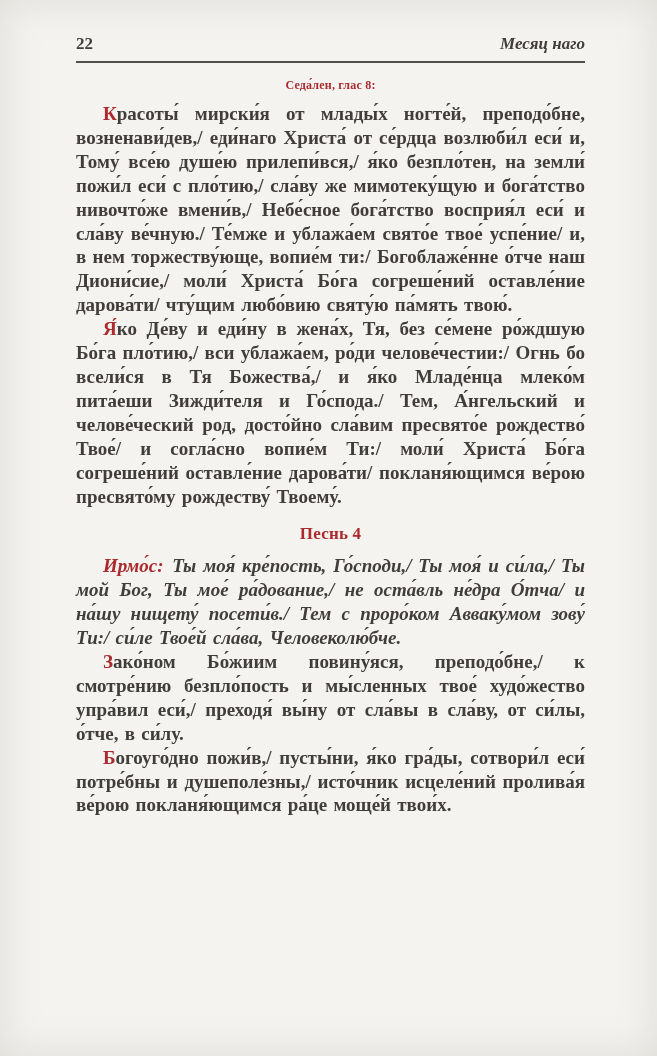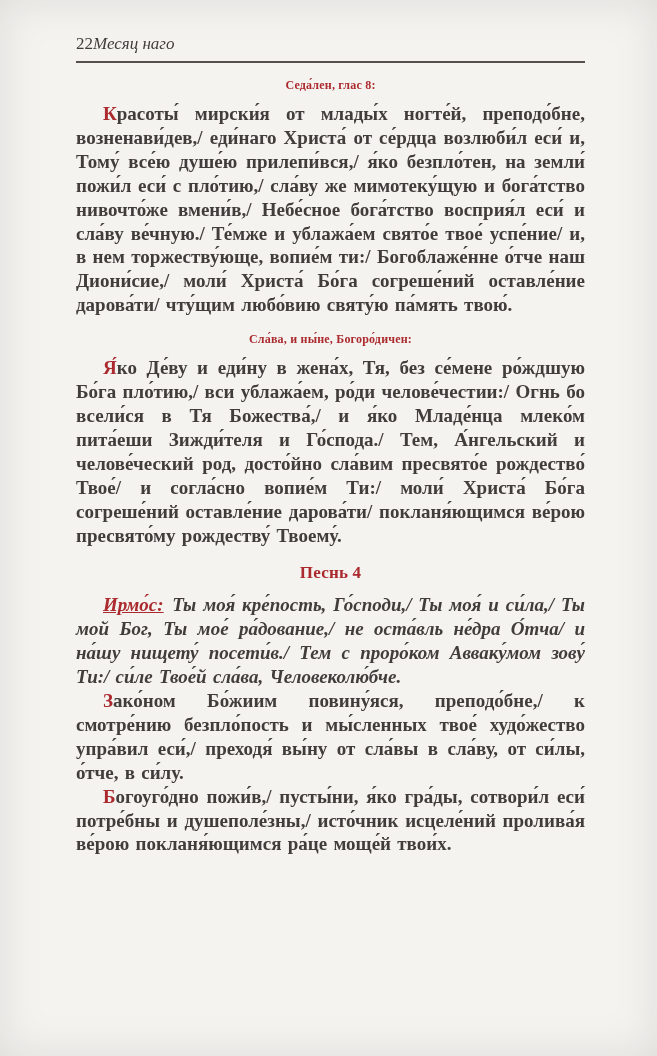--- a/index.html
+++ b/index.html
@@ -7,59 +7,58 @@
     width:657px; height:1056px;
     background:#f4f3f0;
     font-family:"Liberation Serif", serif;
     color:#413d3b;
     overflow:hidden;
     box-shadow: inset 0 0 40px rgba(120,115,108,0.18);
   }
   .page { box-sizing:border-box; width:657px; padding:34px 72px 0 76px; }
 
   .header {
-    display:flex; align-items:baseline;
-    font-size:17px; font-weight:normal;
+    display:flex; justify-content:space-between; align-items:baseline;
+    font-size:17px; font-weight:bold;
   }
   .pagenum { font-style:normal; }
   .running { font-style:italic; }
   .rule { border:0; border-top:2px solid #53504d; margin:7px 0 0 0; }
 
   .hdg {
     text-align:center; font-weight:bold; font-size:12px;
     margin:15px 0 9px 0; letter-spacing:0.2px;
   }
   .hdg, .init, .irmos-label { color:#ab2a2e; }
   .hdg-pesn { margin-top:16px; margin-bottom:10px; font-size:17px; }
 
   .para {
     margin:0; font-size:19px; font-weight:bold;
     line-height:23.9px; text-align:justify; text-indent:27px;
     word-spacing:1.5px;
   }
   .init { font-weight:bold; }
   .irmos { font-style:italic; }
-  .irmos-label { margin-right:0.45em;text-decoration:underline; }
+  .irmos-label { margin-right:0.45em; }
 </style>
 </head>
 <body>
 
 <div class="page">
 
   <div class="header">
     <span class="pagenum">22</span>
     <span class="running">Месяц наго</span>
   </div>
   <hr class="rule">
 
   <h2 class="hdg">Седа́лен, глас 8:</h2>
 
   <p class="para"><span class="init">К</span><span>расоты́ мирски́я от млады́х ногте́й, преподо́бне, возненави́дев,/ еди́наго Христа́ от се́рдца возлюби́л еси́ и, Тому́ все́ю душе́ю прилепи́вся,/ я́ко безпло́тен, на земли́ пожи́л еси́ с пло́тию,/ сла́ву же мимотеку́щую и бога́тство нивочто́же вмени́в,/ Небе́сное бога́тство восприя́л еси́ и сла́ву ве́чную./ Те́мже и ублажа́ем свято́е твое́ успе́ние/ и, в нем торжеству́юще, вопие́м ти:/ Богоблаже́нне о́тче наш Диони́сие,/ моли́ Христа́ Бо́га согреше́ний оставле́ние дарова́ти/ чту́щим любо́вию святу́ю па́мять твою́.</span></p>
 
-  <h2 class="hdg">Сла́ва, и ны́не, Богоро́дичен:</h2>
 
   <p class="para"><span class="init">Я́</span><span>ко Де́ву и еди́ну в жена́х, Тя, без се́мене ро́ждшую Бо́га пло́тию,/ вси ублажа́ем, ро́ди челове́честии:/ Огнь бо всели́ся в Тя Божества́,/ и я́ко Младе́нца млеко́м пита́еши Зижди́теля и Го́спода./ Тем, А́нгельский и челове́ческий род, досто́йно сла́вим пресвято́е рождество́ Твое́/ и согла́сно вопие́м Ти:/ моли́ Христа́ Бо́га согреше́ний оставле́ние дарова́ти/ покланя́ющимся ве́рою пресвято́му рождеству́ Твоему́.</span></p>
 
   <h2 class="hdg hdg-pesn">Песнь 4</h2>
 
   <p class="para irmos"><span class="irmos-label">Ирмо́с:</span><span>Ты моя́ кре́пость, Го́споди,/ Ты моя́ и си́ла,/ Ты мой Бог, Ты мое́ ра́дование,/ не оста́вль не́дра О́тча/ и на́шу нищету́ посети́в./ Тем с проро́ком Авваку́мом зову́ Ти:/ си́ле Твое́й сла́ва, Человеколю́бче.</span></p>
 
 
   <p class="para"><span class="init">З</span><span>ако́ном Бо́жиим повину́яся, преподо́бне,/ к смотре́нию безпло́пость и мы́сленных твое́ худо́жество упра́вил еси́,/ преходя́ вы́ну от сла́вы в сла́ву, от си́лы, о́тче, в си́лу.</span></p>
 

